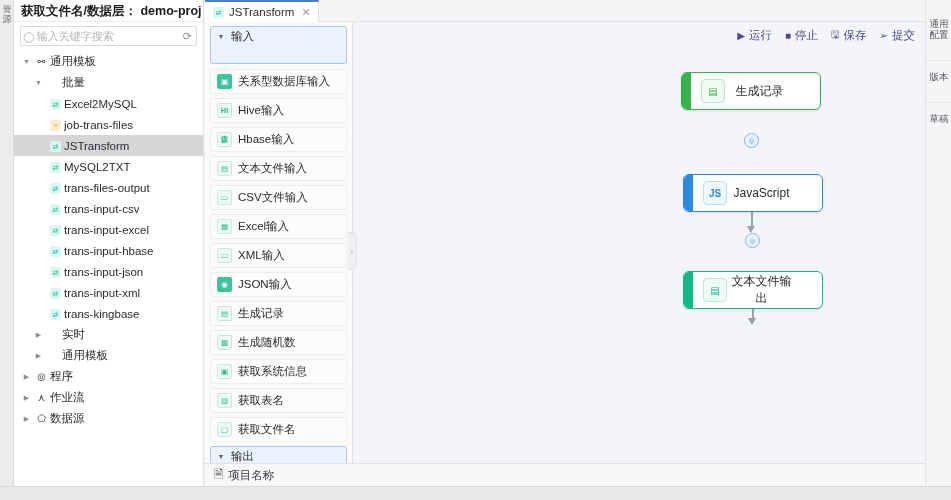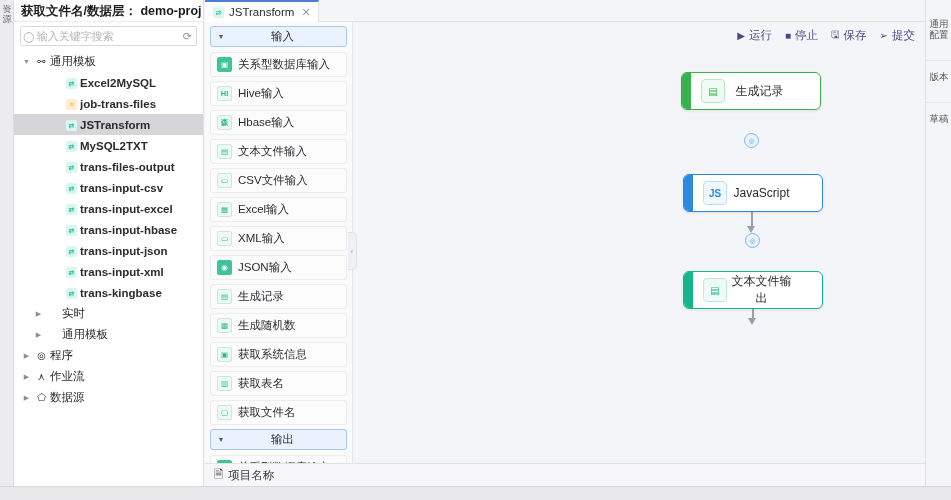--- a/index.html
+++ b/index.html
@@ -57,38 +57,38 @@
   }
   .tnode.selected { background:#d6d6d8; }
   .tnode .caret {
     width:13px; text-align:center; font-size:7px; color:#8d8d94; flex:0 0 13px;
   }
   .tnode .caret.none { visibility:hidden; }
   .tnode .nic { width:17px; flex:0 0 17px; text-align:center; font-size:10px; }
   .tnode .lbl { overflow:hidden; text-overflow:ellipsis; }
   .tnode.lv0 { padding-left:6px; }
   .tnode.lv1 { padding-left:18px; }
-  .tnode.lv2 { padding-left:36px;font-weight:bold; }
+  .tnode.lv2 { padding-left:20px; }
 
   .chip {
     display:inline-block; width:11px; height:11px; border-radius:2px;
     background:#d9f7f0; color:#26b99a; font-size:7px; line-height:11px; text-align:center;
   }
   .chip.orange { background:#fdeccd; color:#e8a33d; }
 
   
   .palette {
     position:absolute; left:205px; top:22px; width:148px; height:441px;
     background:#fafafa; border-right:1px solid #e4e4e7; padding:4px 5px 0 5px;
     overflow:hidden;
   }
   .grp-header {
-    height:21px; line-height:19px; border:1px solid #a9c8ec; border-radius:3px;
+    height:38px; line-height:19px; border:1px solid #a9c8ec; border-radius:3px;
     background:#eaf3fd; font-size:11.5px; color:#2b2b30; margin-bottom:5px;
-    display:flex; align-items:center; cursor:pointer;gap:40px;
+    display:flex; align-items:flex-start; cursor:pointer;
   }
   .grp-header .caret { width:20px; text-align:center; font-size:7px; color:#5d5d64; }
   .grp-header .lbl { font-weight:normal; }
   .comp {
     height:25px; border:1px solid #ededee; border-radius:3px; background:#fcfcfd;
     display:flex; align-items:center; margin-bottom:4px; cursor:pointer;
     font-size:11.5px; color:#2b2b30;
   }
   .comp .cic {
     width:15px; height:15px; margin:0 6px 0 6px; border-radius:2px; flex:0 0 15px;
@@ -221,20 +221,25 @@
         <input type="text" placeholder="输入关键字搜索" style="">
         <span class="refresh-btn">⟳</span>
       </div>
     </div>
     <div class="tree" id="tree-root">
         <div class="tnode lv0">
           <span class="caret">▼</span>
           <span class="nic">⚯</span>
           <span class="lbl">通用模板</span>
         </div>
+        <div class="tnode lv1">
+          <span class="caret">▼</span>
+          <span class="nic"></span>
+          <span class="lbl">批量</span>
+        </div>
         <div class="tnode lv2">
           <span class="caret none">▶</span>
           <span class="nic"><i class="chip">⇄</i></span>
           <span class="lbl">Excel2MySQL</span>
         </div>
         <div class="tnode lv2">
           <span class="caret none">▶</span>
           <span class="nic"><i class="chip orange">≡</i></span>
           <span class="lbl">job-trans-files</span>
         </div>

